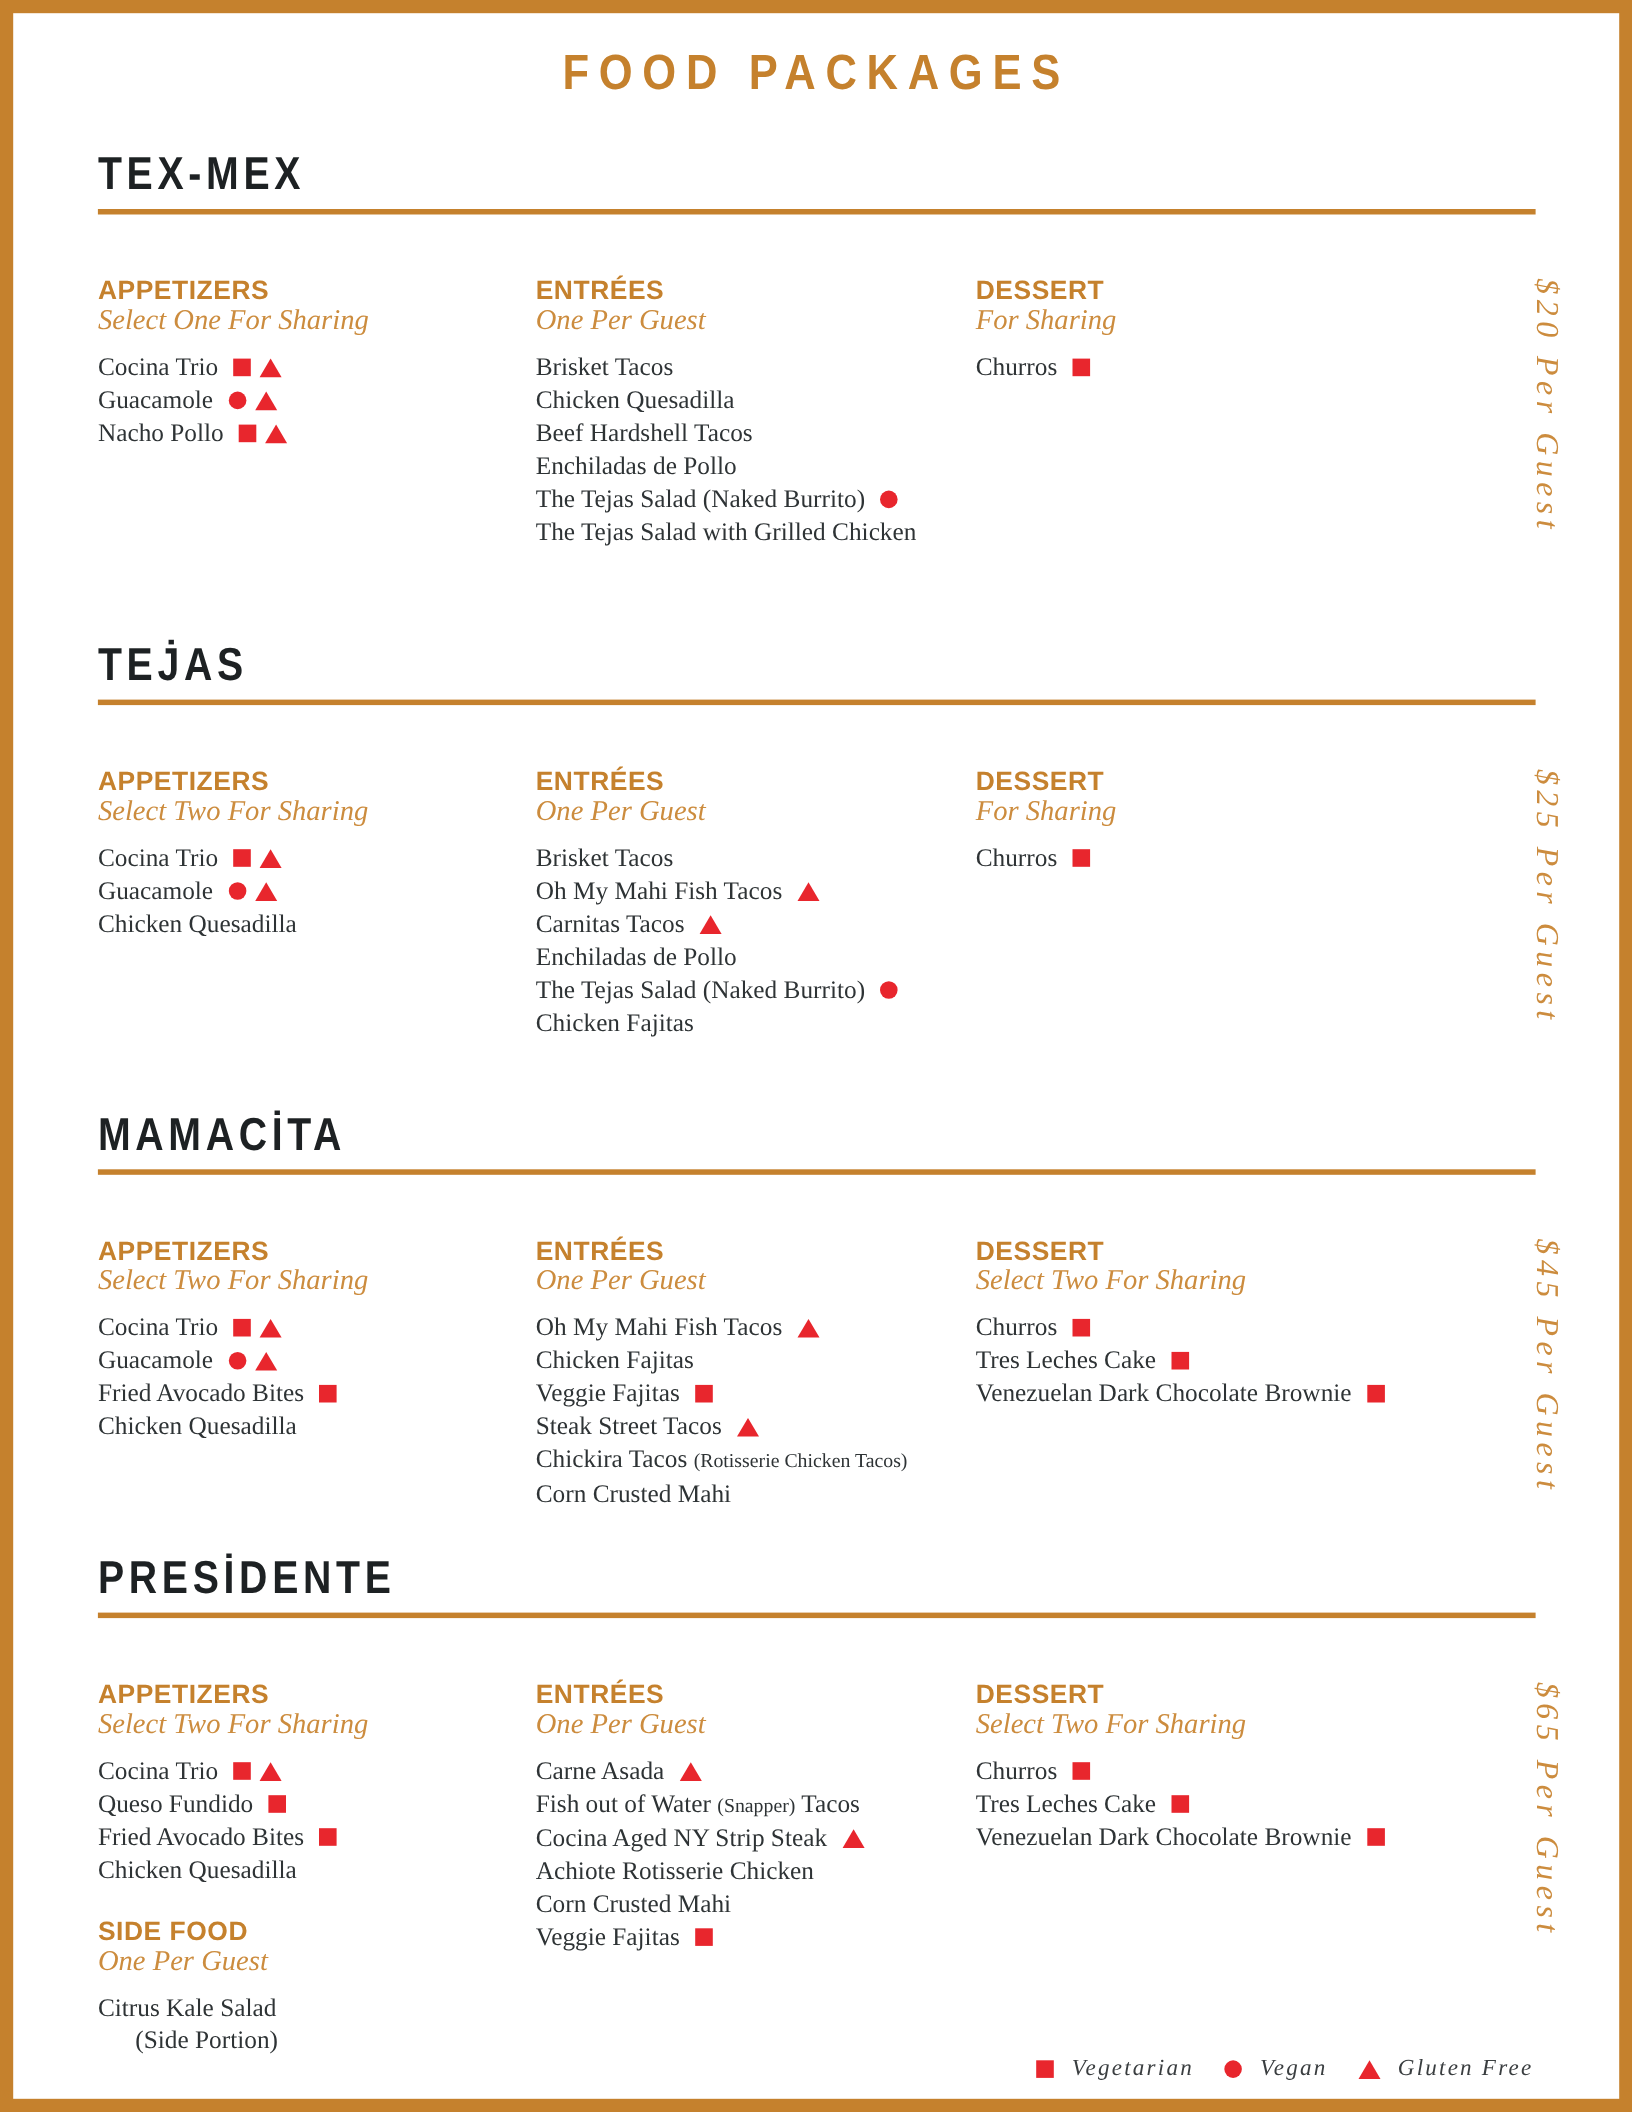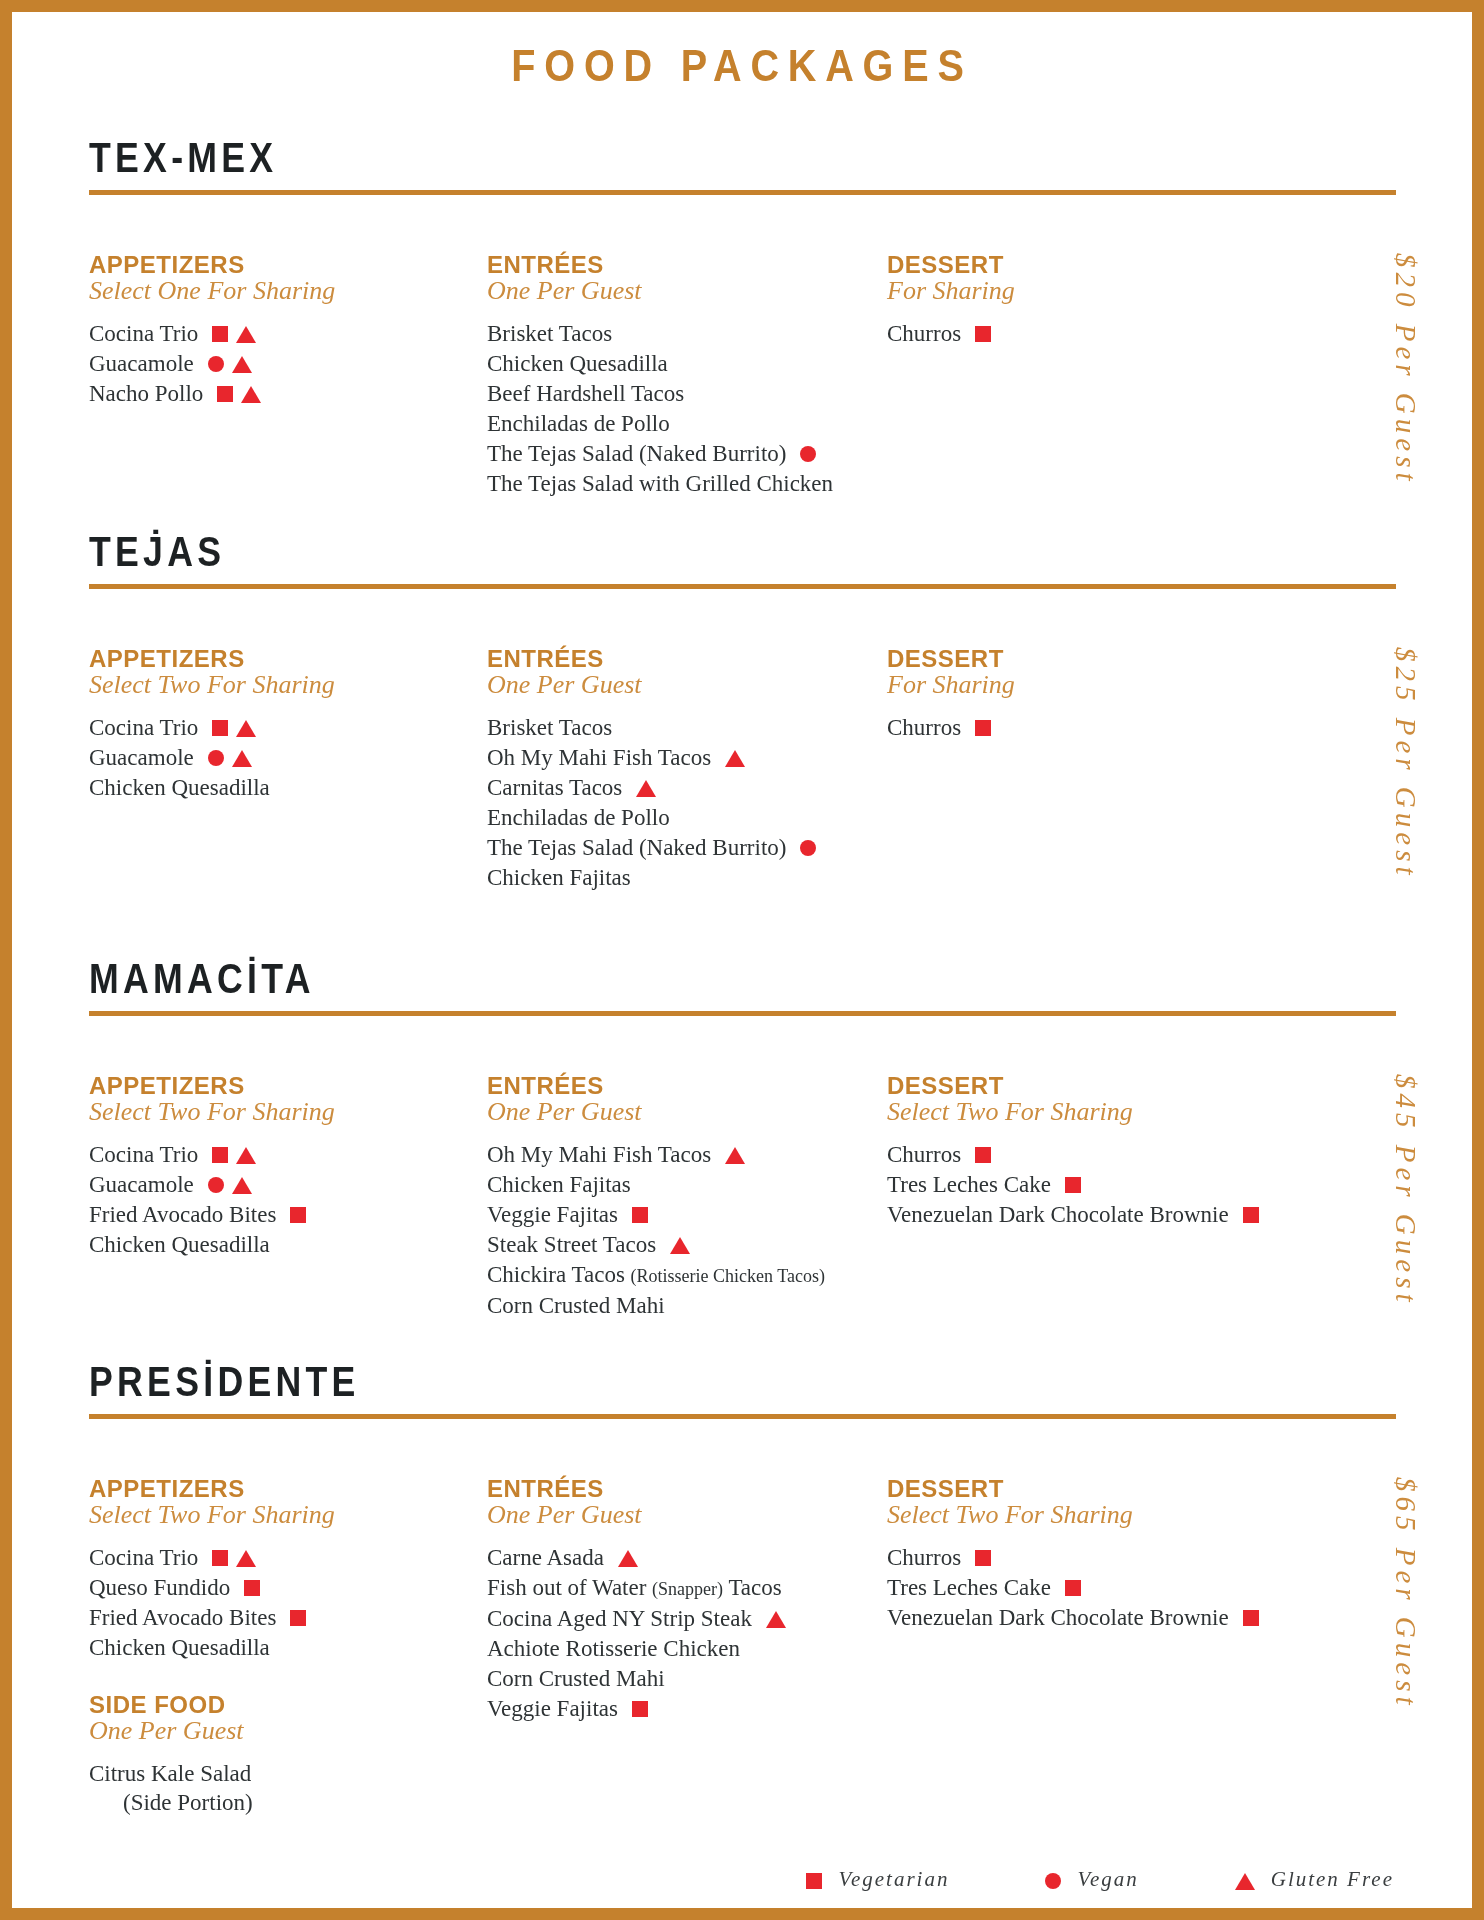--- a/index.html
+++ b/index.html
@@ -12,21 +12,21 @@
     background:#FFFFFF; border:12px solid var(--orange); overflow:hidden;
     font-family:"Liberation Serif", serif;
   }
   .page-title{
     margin:30px 0 0; text-align:center;
     font-family:"Liberation Sans", sans-serif; font-weight:700;
     font-size:45px; line-height:48px; letter-spacing:10px;
     color:var(--orange); transform:scaleX(.88);
   }
   .section{position:relative; margin:47px 76px 0 77px;}
-  .section:nth-of-type(2){margin-top:32px;}
+  .section:nth-of-type(2){margin-top:84px;}
   .section:nth-of-type(3){margin-top:65px;}
   .section:nth-of-type(4){margin-top:40px;}
   .sec-name{
     margin:0; font-family:"Liberation Sans", sans-serif; font-weight:700;
     font-size:42px; line-height:42px; letter-spacing:5px; color:var(--ink);
     transform:scaleX(.85); transform-origin:left center; white-space:nowrap;
   }
   .rule{height:5px; background:var(--orange); margin-top:11px;}
   .cols{display:grid; grid-template-columns:398px 400px 1fr; padding-top:58px; align-items:start;}
   .col-title{
@@ -50,21 +50,21 @@
     border-bottom:17px solid var(--red); transform:translateY(2px);
   }
   .price{
     position:absolute; top:116px; right:-26px;
     writing-mode:vertical-rl; font-style:italic; font-size:29px;
     letter-spacing:5px; color:var(--orange-light); white-space:nowrap;
   }
   .side-group{margin-top:30px;}
   .legend{
     position:absolute; right:78px; bottom:16px; display:flex; align-items:center;
-    gap:96px; font-style:italic; font-size:21px; letter-spacing:2px; color:var(--legend-text);
+    gap:28px; font-style:italic; font-size:21px; letter-spacing:2px; color:var(--legend-text);
   }
   .legend-entry{display:flex; align-items:center; gap:16px;}
   .legend .ic{margin-left:0;}
 </style>
 </head>
 <body>
 
 <div class="page">
   <h1 class="page-title">FOOD PACKAGES</h1>
   <div id="sections">

